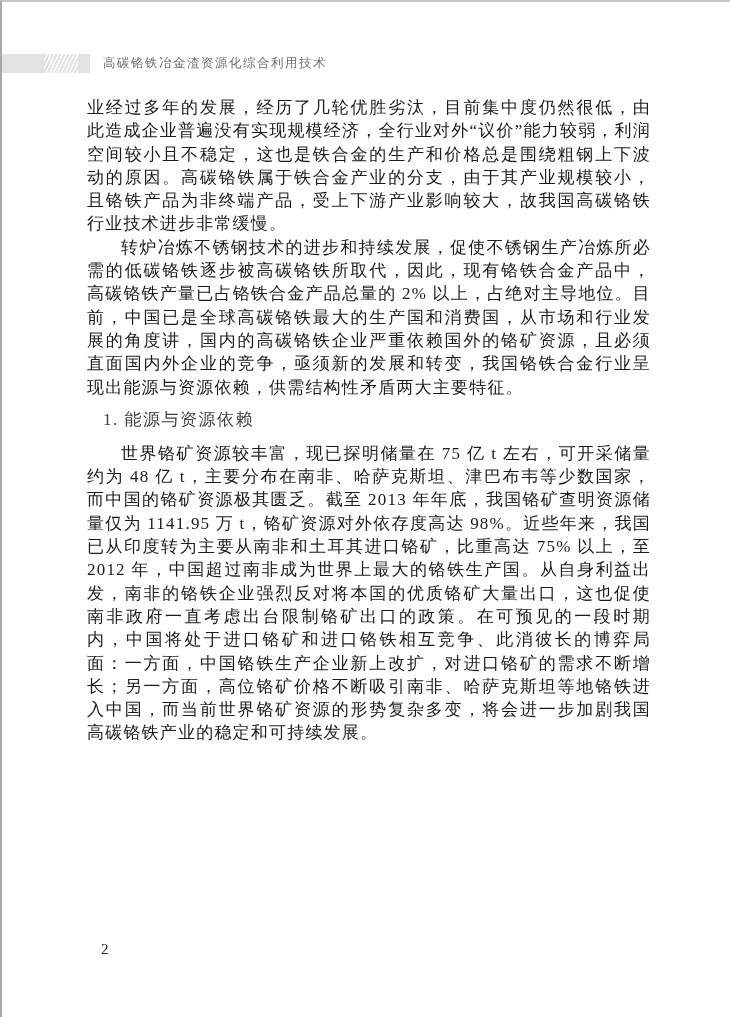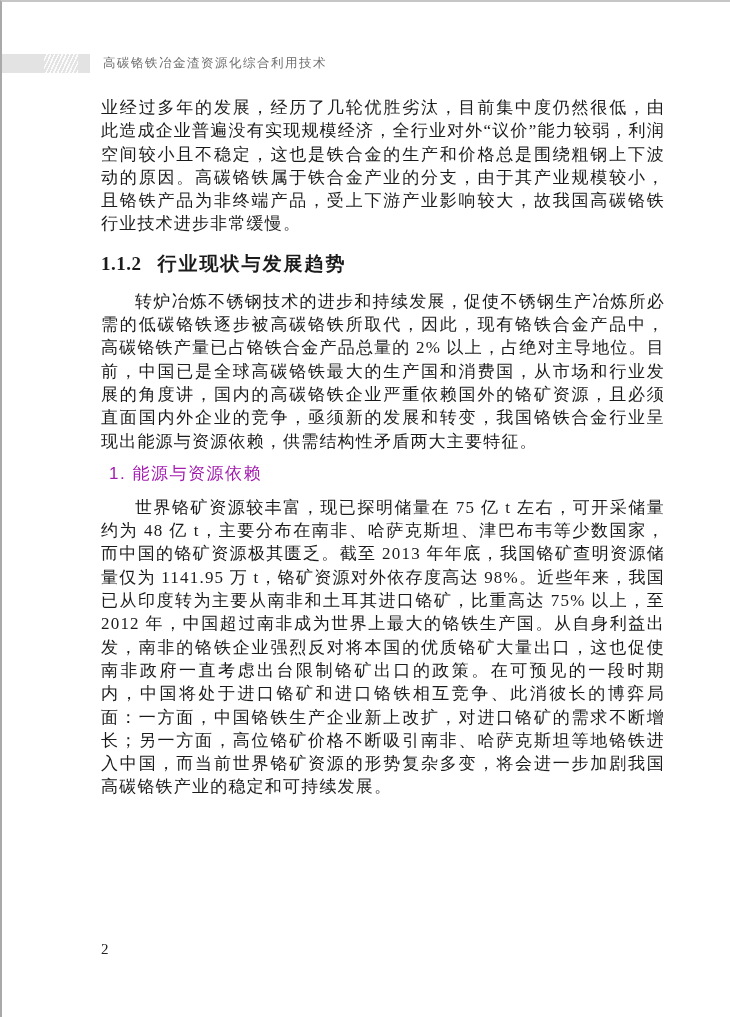--- a/index.html
+++ b/index.html
@@ -47,21 +47,21 @@
   .header-title {
     margin-left: 13px;
     font-family: "Liberation Sans", "DejaVu Sans", sans-serif;
     font-size: 12.5px;
     color: #6e6e6e;
     letter-spacing: 1.5px;
     white-space: nowrap;
   }
   .content {
     position: absolute;
-    left: 99px;
+    left: 85px;
     top: 94px;
     width: 564px;
     color: #1b1b1b;
     font-size: 17px;
     line-height: 23.3px;
     text-align: justify;
     text-justify: inter-character;
     text-align-last: left;
   }
   .content p {
@@ -79,28 +79,28 @@
   }
   .section-heading .sec-num {
     font-family: "Liberation Serif", "DejaVu Serif", serif;
     margin-right: 16px;
   }
   .section-heading .sec-title {
     font-family: "Liberation Sans", "DejaVu Sans", sans-serif;
     letter-spacing: 2px;
   }
   .sub-heading {
-    margin: 9px 0 10px 8px;
-    font-family: Liberation Sans, sans-serif;
+    margin: 9px 0 10px 16px;
+    font-family: Liberation Serif, serif;
     font-size: 17px;
     font-weight: 500;
     letter-spacing: 1.5px;
     line-height: 24px;
     text-align: left;
-    color: #a21caf;
+    color: #404040;
   }
   .page-number {
     position: absolute;
     left: 99px;
     top: 939px;
     font-size: 15px;
     color: #222222;
     letter-spacing: 0;
   }
 </style>
@@ -113,23 +113,20 @@
     <div class="header-bar">
       <div class="stripes"></div>
     </div>
     <div class="header-title">高碳铬铁冶金渣资源化综合利用技术</div>
   </div>
 
   <div class="content">
 
     <p>业经过多年的发展，经历了几轮优胜劣汰，目前集中度仍然很低，由此造成企业普遍没有实现规模经济，全行业对外“议价”能力较弱，利润空间较小且不稳定，这也是铁合金的生产和价格总是围绕粗钢上下波动的原因。高碳铬铁属于铁合金产业的分支，由于其产业规模较小，且铬铁产品为非终端产品，受上下游产业影响较大，故我国高碳铬铁行业技术进步非常缓慢。</p>
 
-    <div class="section-heading">
-      <span class="sec-num">1.1.2</span><span class="sec-title">行业现状与发展趋势</span>
-    </div>
 
     <p class="indent">转炉冶炼不锈钢技术的进步和持续发展，促使不锈钢生产冶炼所必需的低碳铬铁逐步被高碳铬铁所取代，因此，现有铬铁合金产品中，高碳铬铁产量已占铬铁合金产品总量的 2% 以上，占绝对主导地位。目前，中国已是全球高碳铬铁最大的生产国和消费国，从市场和行业发展的角度讲，国内的高碳铬铁企业严重依赖国外的铬矿资源，且必须直面国内外企业的竞争，亟须新的发展和转变，我国铬铁合金行业呈现出能源与资源依赖，供需结构性矛盾两大主要特征。</p>
 
     <div class="sub-heading">1. 能源与资源依赖</div>
 
     <p class="indent">世界铬矿资源较丰富，现已探明储量在 75 亿 t 左右，可开采储量约为 48 亿 t，主要分布在南非、哈萨克斯坦、津巴布韦等少数国家，而中国的铬矿资源极其匮乏。截至 2013 年年底，我国铬矿查明资源储量仅为 1141.95 万 t，铬矿资源对外依存度高达 98%。近些年来，我国已从印度转为主要从南非和土耳其进口铬矿，比重高达 75% 以上，至 2012 年，中国超过南非成为世界上最大的铬铁生产国。从自身利益出发，南非的铬铁企业强烈反对将本国的优质铬矿大量出口，这也促使南非政府一直考虑出台限制铬矿出口的政策。在可预见的一段时期内，中国将处于进口铬矿和进口铬铁相互竞争、此消彼长的博弈局面：一方面，中国铬铁生产企业新上改扩，对进口铬矿的需求不断增长；另一方面，高位铬矿价格不断吸引南非、哈萨克斯坦等地铬铁进入中国，而当前世界铬矿资源的形势复杂多变，将会进一步加剧我国高碳铬铁产业的稳定和可持续发展。</p>
 
 
   </div>
 

